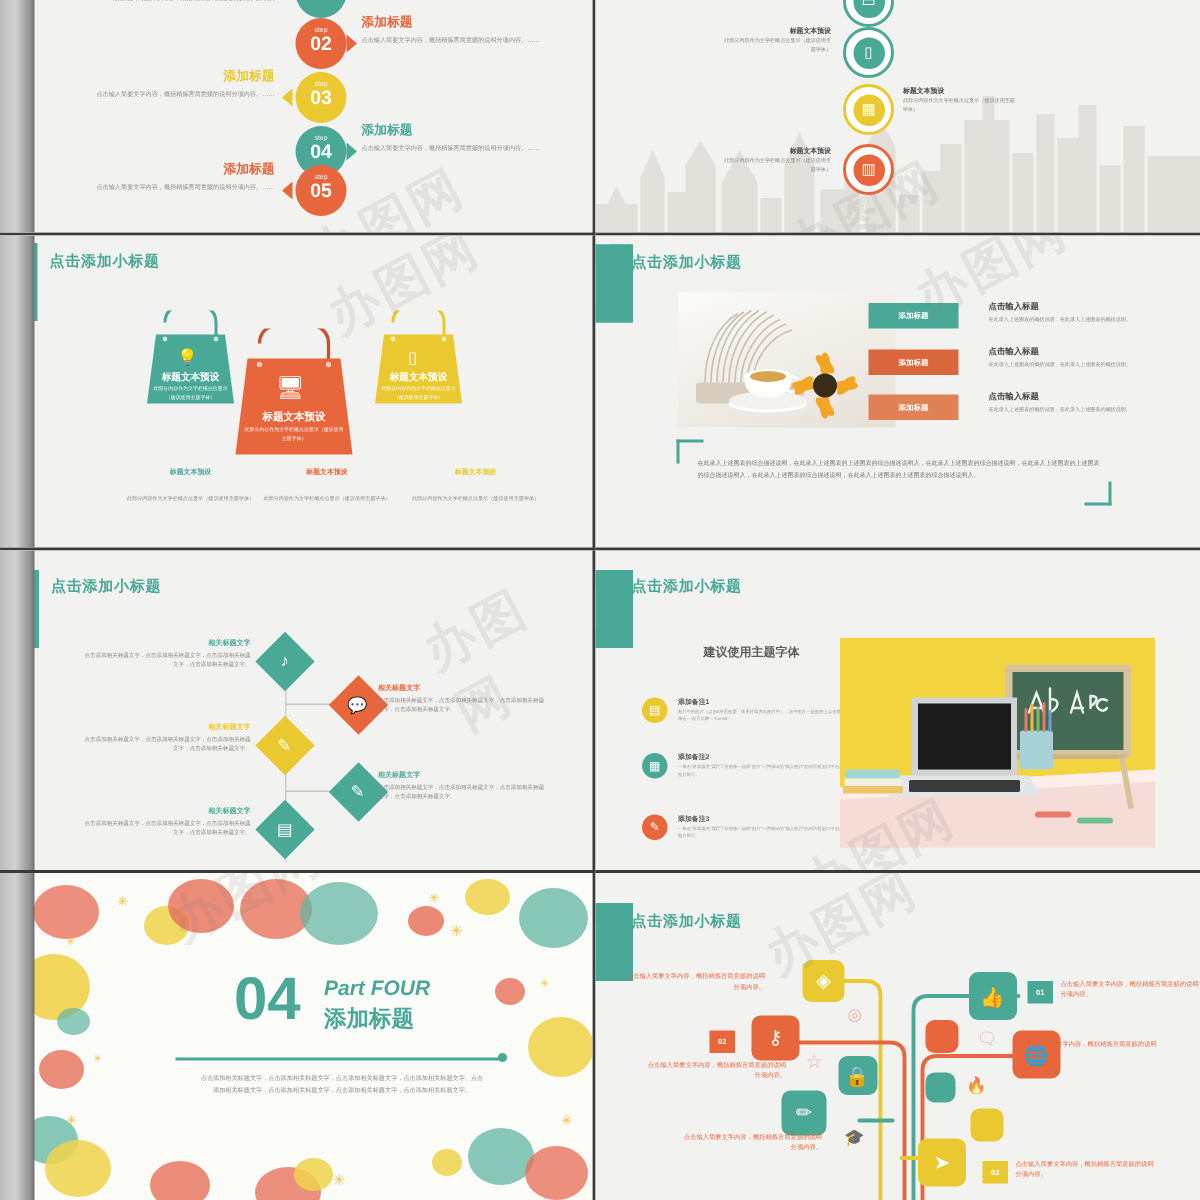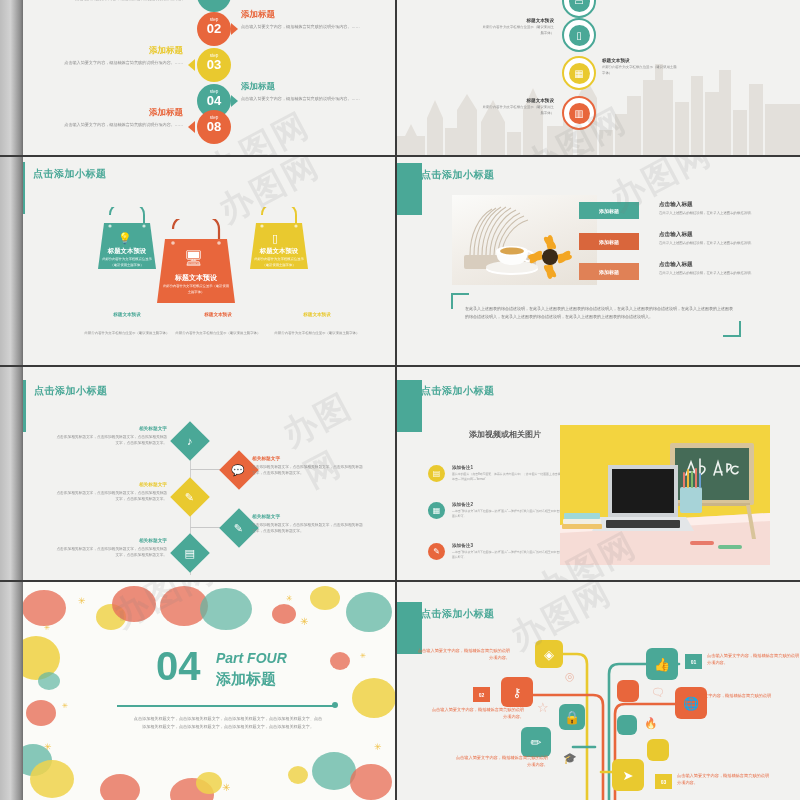--- a/index.html
+++ b/index.html
@@ -129,21 +129,21 @@
         <div class="stepcirc" style="left:197px;top:84px;background:#4aa897;">
           <div class="lbl">step</div>
           <div class="num">04</div>
         </div>
         <div class="tri r" style="left:231px;top:95px;border-left-color:#4aa897;"></div>
         <div class="s1title t-teal" style="left:241px;top:81px;">添加标题</div>
         <div class="s1body" style="left:241px;top:96px;">点击输入简要文字内容，概括精炼言简意赅的说明分项内容。……</div>
 
         <div class="stepcirc" style="left:197px;top:110px;background:#e8663c;">
           <div class="lbl">step</div>
-          <div class="num">08</div>
+          <div class="num">05</div>
         </div>
         <div class="tri l" style="left:188px;top:121px;border-right-color:#e8663c;"></div>
         <div class="s1title t-orange" style="left:103px;top:107px;width:80px;text-align:right;">添加标题</div>
         <div class="s1body" style="left:33px;top:122px;text-align:right;">点击输入简要文字内容，概括精炼言简意赅的说明分项内容。……</div>
 
         <div class="wm" style="left:205px;top:125px;">办图网</div>
       </div>
     </div>
 
     <div class="slide col2 row1">
@@ -392,21 +392,21 @@
         <div class="wm" style="left:290px;top:20px;">办图网</div>
       </div>
     </div>
 
     <div class="slide col2 row3">
       <div class="inner">
         <div class="pennant" style="left:10px;top:13px;"></div>
         <div class="pennant sq" style="left:0px;top:13px;width:12px;height:26px;"></div>
         <div class="head-title" style="left:24px;top:17px;font-size:10px;">点击添加小标题</div>
 
-        <div style="position:absolute;left:72px;top:62px;font-size:8px;color:#5c5c5c;font-weight:bold;">添加视频或相关图片</div>
+        <div style="position:absolute;left:72px;top:62px;font-size:8px;color:#5c5c5c;font-weight:bold;">建议使用主题字体</div>
 
         <div class="licon" style="left:31px;top:98px;background:#e9c92f;">
             <span>▤</span>
           </div>
         <div class="ltxt" style="left:55px;top:98px;">
           <b>添加备注1</b>
           <span>图片中的图片（点击8对应图要、体系片填充出图片中）；选中图片一处图图上点击鼠标右键单击—'设置口网'—'format'</span>
         </div>
 
         <div class="licon" style="left:31px;top:135px;background:#4aa897;">

